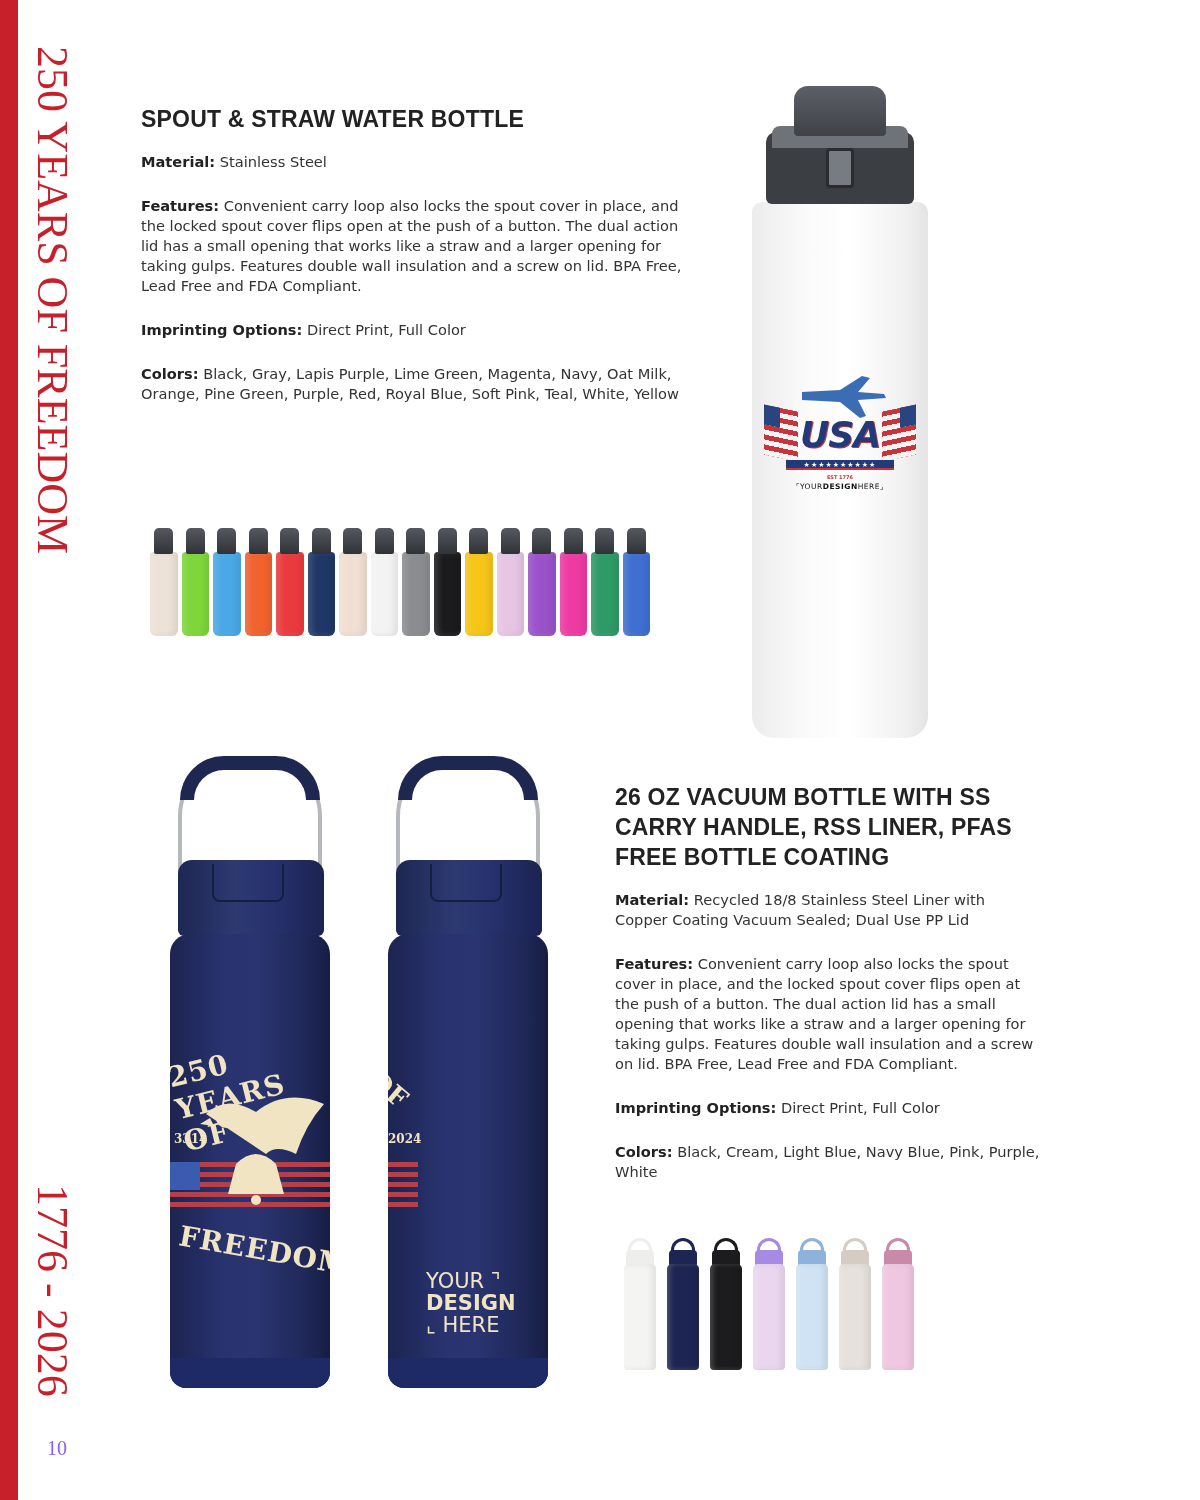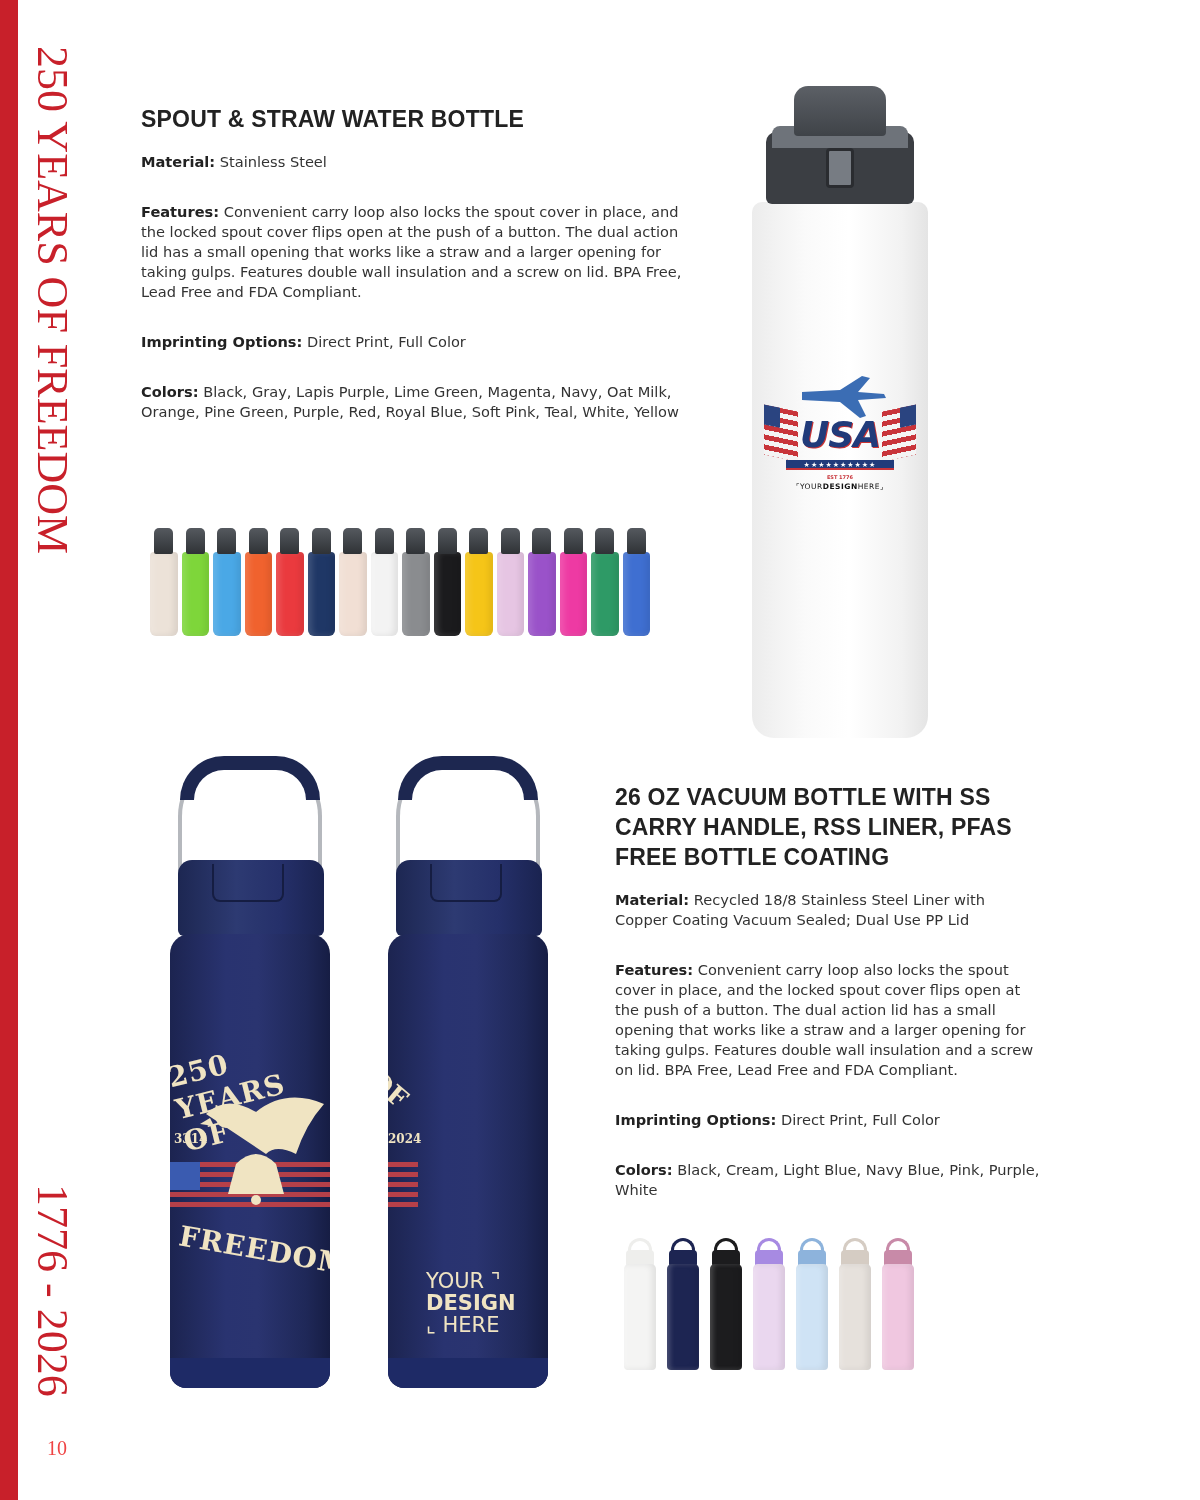--- a/index.html
+++ b/index.html
@@ -11,29 +11,29 @@
   .vtext {
     position: absolute;
     font-family: "Liberation Serif", serif;
     color: #c8202a;
     writing-mode: vertical-rl;
     white-space: nowrap;
     letter-spacing: 0px;
   }
   .vtext.top { left: 30px; top: 46px; font-size: 44px; line-height: 44px; }
   .vtext.bottom { left: 30px; top: 1184px; font-size: 44px; line-height: 44px; }
-  .page-num { position: absolute; left: 47px; top: 1437px; font-family: "Liberation Serif", serif; font-size: 20px; color: #ef4444; }
+  .page-num { position: absolute; left: 47px; top: 1437px; font-family: "Liberation Serif", serif; font-size: 20px; color: #8b5cf6; }
 
   .product-title { font-family: "Liberation Sans", sans-serif; font-weight: 700; color: #222; letter-spacing: 0.2px; }
   .p1 { position: absolute; left: 141px; top: 104px; width: 560px; }
   .p1 .product-title { font-size: 23px; line-height: 30px; }
   .p2 { position: absolute; left: 615px; top: 782px; width: 440px; }
   .p2 .product-title { font-size: 23px; line-height: 30px; }
 
-  .spec { font-family: "DejaVu Sans", sans-serif; font-size: 14.6px; line-height: 20px; color: #333; margin-top: 30px; }
+  .spec { font-family: "DejaVu Sans", sans-serif; font-size: 14.6px; line-height: 20px; color: #333; margin-top: 24px; }
   .spec:first-of-type { margin-top: 18px; }
   .spec .lbl { font-weight: 700; color: #222; }
   .p1 .spec { width: 556px; }
   .p2 .spec { width: 425px; }
 
   
   .hero-bottle { position: absolute; left: 752px; top: 86px; width: 160px; height: 654px; }
   .hb-cap { position: absolute; left: 42px; top: 0; width: 92px; height: 50px; background: linear-gradient(#5c6066,#3f4348); border-radius: 14px 14px 4px 4px; }
   .hb-collar { position: absolute; left: 14px; top: 46px; width: 148px; height: 72px; background: #3b3e43; border-radius: 10px 10px 6px 6px; }
   .hb-collar-top { position: absolute; left: 20px; top: 40px; width: 136px; height: 22px; background: #6e737a; border-radius: 8px 8px 0 0; }

